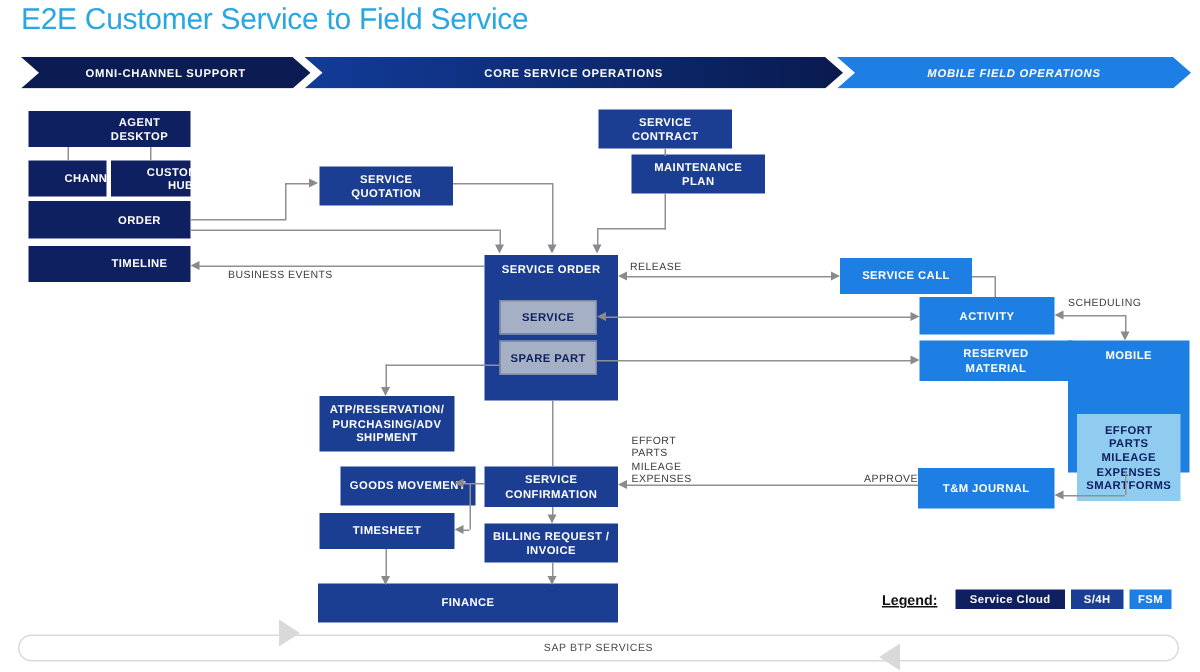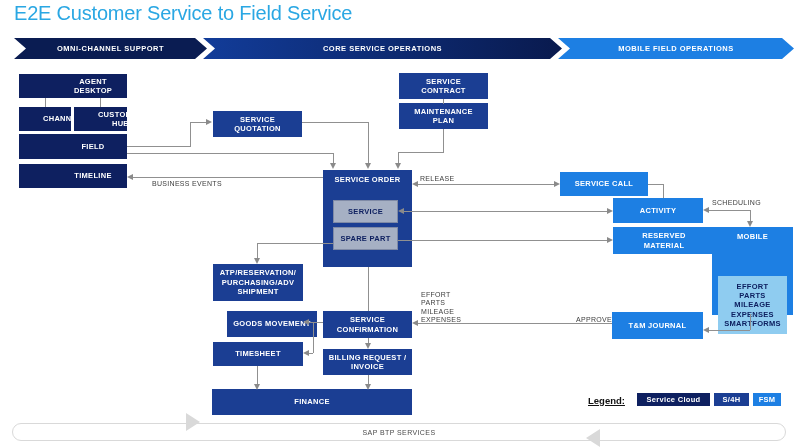--- a/index.html
+++ b/index.html
@@ -6,21 +6,21 @@
   #stage{position:relative;width:800px;height:448px;background:#fff;overflow:hidden;
          font-family:"Liberation Sans", sans-serif;}
   #page-title{position:absolute;left:14px;top:2px;font-size:20px;font-weight:400;
               color:#2aa7e3;letter-spacing:-0.2px;white-space:nowrap;}
   
   .chev{position:absolute;top:38px;height:21px;display:flex;align-items:center;justify-content:center;
         color:#fff;font-size:7.5px;font-weight:bold;letter-spacing:0.5px;
         clip-path:polygon(0 0, calc(100% - 12px) 0, 100% 50%, calc(100% - 12px) 100%, 0 100%, 12px 50%);}
   #seg1{left:14px;width:193px;background:#0a1c52;}
   #seg2{left:203px;width:359px;background:linear-gradient(90deg,#123c99,#091a4e);}
-  #seg3{left:558px;width:236px;background:#1d7fe3;}
+  #seg3{left:558px;width:236px;background:#1d7fe3;font-style:italic;}
   
   .node{position:absolute;box-sizing:border-box;display:flex;align-items:center;justify-content:center;
         text-align:center;color:#fff;font-weight:bold;font-size:7.5px;line-height:1.25;
         letter-spacing:0.3px;white-space:pre-line;}
   .navy{background:#0e2060;padding-left:40px;}
   .mid{background:#1b3e93;}
   .bright{background:#1d7fe3;}
   .sub{background:#a6b0c4;color:#0e2060;border:1px solid #7f8aa6;}
   .inner{background:#8fccf0;color:#0e2060;margin-top:28px;}
   .label-top{align-items:flex-start;padding-top:5px;}
@@ -58,27 +58,27 @@
 
   <div id="seg2" class="chev">CORE SERVICE OPERATIONS</div>
   <div id="seg1" class="chev">OMNI-CHANNEL SUPPORT</div>
   <div id="seg3" class="chev">MOBILE FIELD OPERATIONS</div>
 
   <div id="diagram">
       <div class="node navy" style="left: 19px; top: 74px; width: 108px; height: 24px;">AGENT DESKTOP</div>
       <div class="node navy" style="left: 19px; top: 107px; width: 52px; height: 24px;">CHANNELS</div>
       <div class="node navy" style="left: 74px; top: 107px; width: 53px; height: 24px;">CUSTOMER
 HUB</div>
-      <div class="node navy" style="left: 19px; top: 134px; width: 108px; height: 25px;">FIELD</div>
+      <div class="node navy" style="left: 19px; top: 134px; width: 108px; height: 25px;">ORDER</div>
       <div class="node navy" style="left: 19px; top: 164px; width: 108px; height: 24px;">TIMELINE</div>
       <div class="node mid" style="left: 213px; top: 111px; width: 89px; height: 26px;">SERVICE
 QUOTATION</div>
       <div class="node mid" style="left: 399px; top: 73px; width: 89px; height: 26px;">SERVICE
 CONTRACT</div>
-      <div class="node mid" style="left: 399px; top: 103px; width: 89px; height: 26px;">MAINTENANCE
+      <div class="node mid" style="left: 421px; top: 103px; width: 89px; height: 26px;">MAINTENANCE
 PLAN</div>
       <div class="node mid label-top" style="left: 323px; top: 170px; width: 89px; height: 97px;">SERVICE ORDER</div>
       <div class="node sub" style="left: 333px; top: 200px; width: 65px; height: 23px;">SERVICE</div>
       <div class="node sub" style="left: 333px; top: 227px; width: 65px; height: 23px;">SPARE PART</div>
       <div class="node bright" style="left: 560px; top: 172px; width: 88px; height: 24px;">SERVICE CALL</div>
       <div class="node bright" style="left: 613px; top: 198px; width: 90px; height: 25px;">ACTIVITY</div>
       <div class="node bright" style="left: 613px; top: 227px; width: 102px; height: 27px;">RESERVED
 MATERIAL</div>
       <div class="node bright label-top" style="left: 712px; top: 227px; width: 81px; height: 88px;">MOBILE</div>
       <div class="node inner" style="left: 718px; top: 248px; width: 69px; height: 58px;">EFFORT

